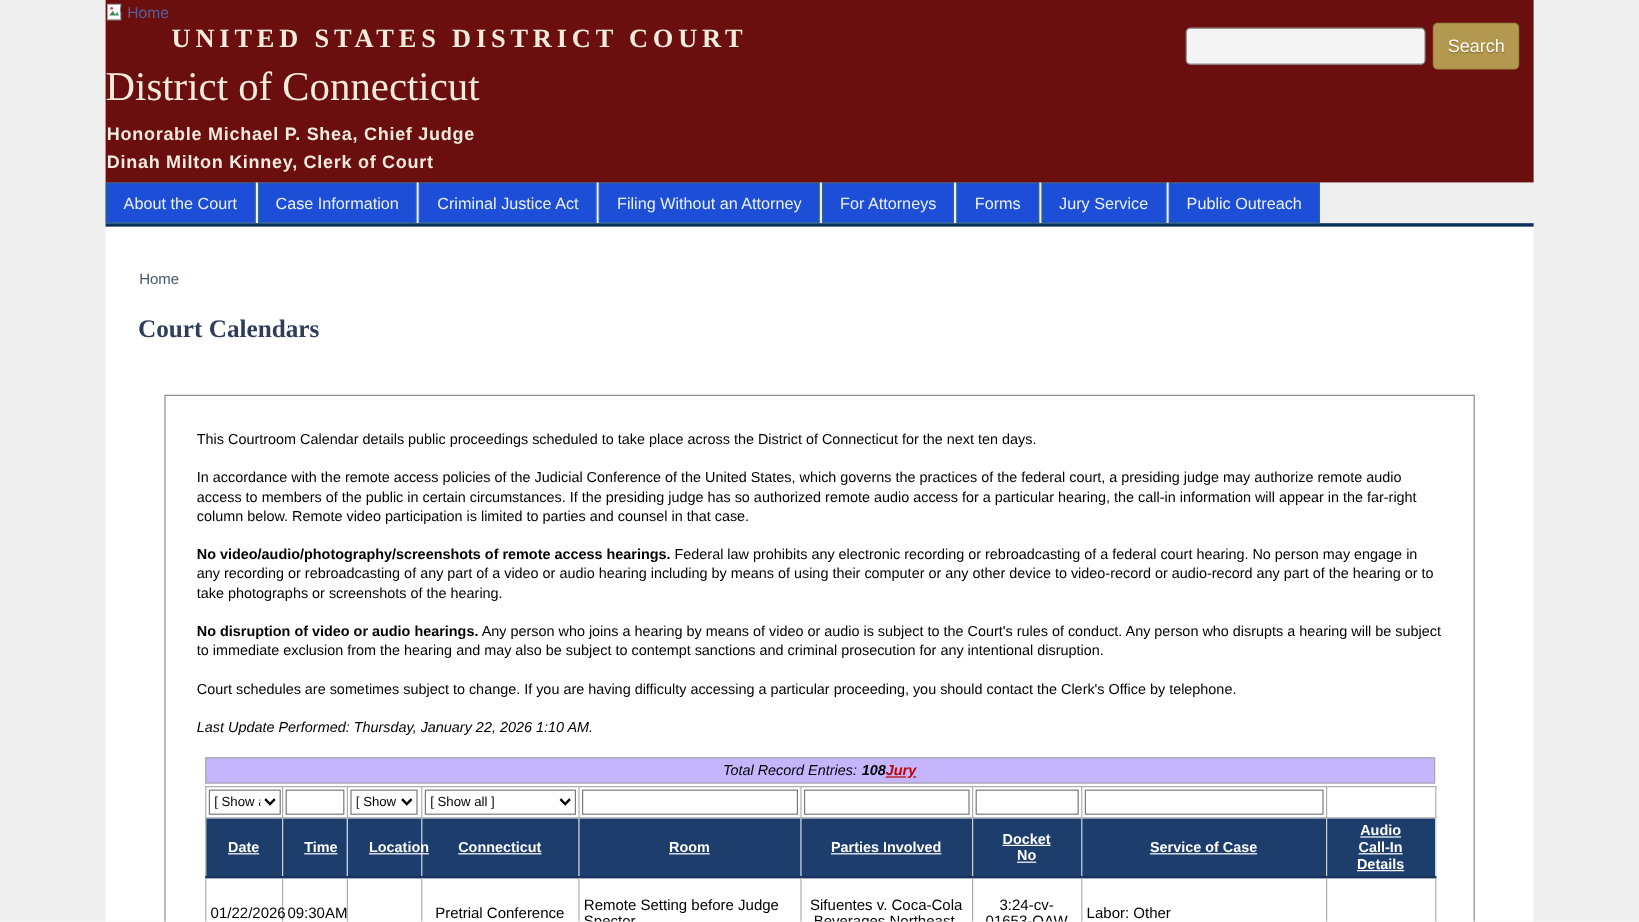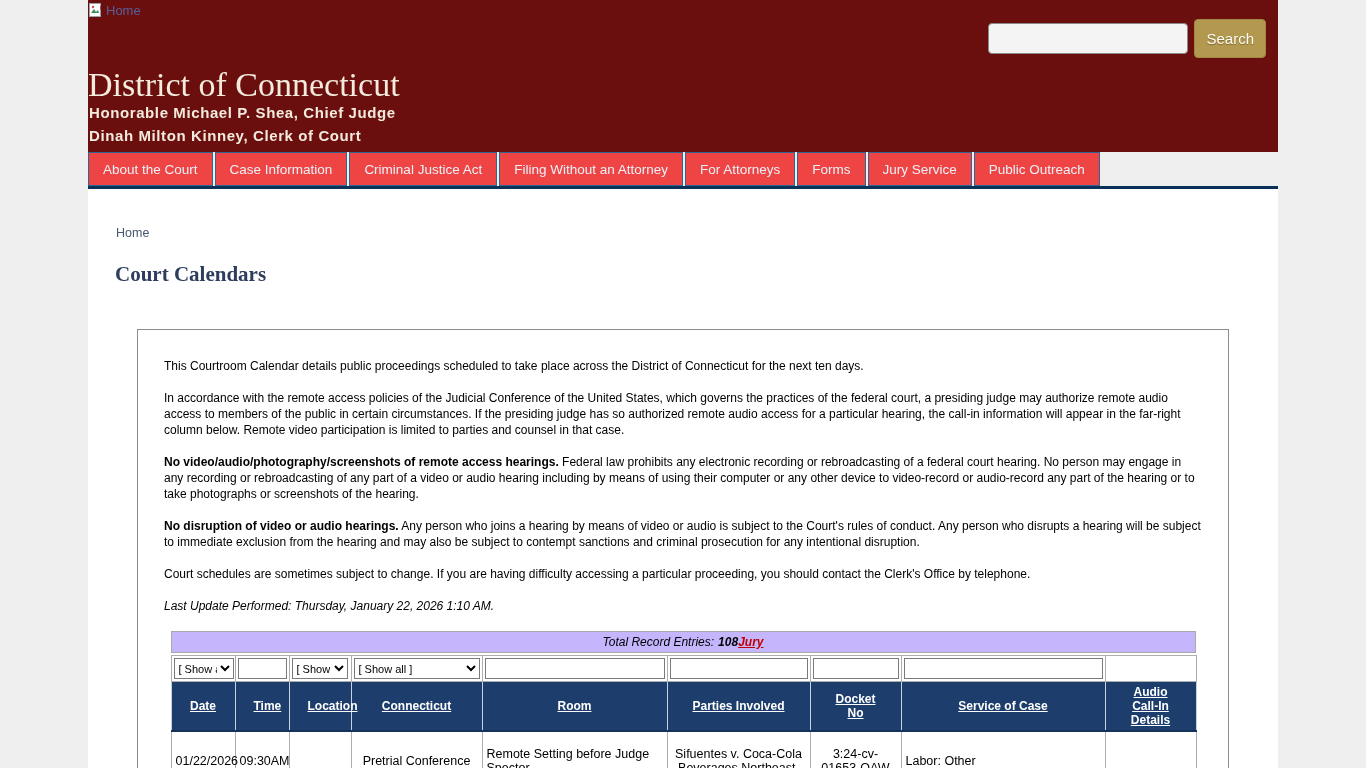--- a/index.html
+++ b/index.html
@@ -7,36 +7,36 @@
   body { background:#efefef; font-family:"Liberation Sans", sans-serif; color:#000; }
   .page-col { width:1190px; margin:0 auto; }
 
   
   .banner { position:relative; height:152px; background:#6b0e0e; }
   .home-link { position:absolute; top:3px; left:1px; display:flex; align-items:center; gap:2px;
                color:#566099; font-size:13px; text-decoration:none; cursor:pointer; }
   .broken-img { width:15px; height:15px; display:inline-block; }
   .banner-line1 { position:absolute; top:19px; left:55px; font-family:"Liberation Serif", serif;
                   font-size:22px; font-weight:600; letter-spacing:4px; color:#f3ecdd; }
-  .banner-line2 { position:absolute; top:66px; left:0; font-family:"Liberation Serif", serif;
+  .banner-line2 { position:absolute; top:54px; left:0; font-family:"Liberation Serif", serif;
                   font-size:34px; font-weight:500; color:#f3ecdd; }
   .banner-judge { position:absolute; top:104px; left:1px; font-size:15px; font-weight:bold;
                   letter-spacing:0.6px; color:#f2ebdd; }
   .banner-clerk { position:absolute; top:127px; left:1px; font-size:15px; font-weight:bold;
                   letter-spacing:0.6px; color:#f2ebdd; }
   .search-wrap { position:absolute; top:19px; right:12px; display:flex; align-items:center; gap:6px; }
   .search-input { width:200px; height:31px; border:1px solid #8a8a8a; border-radius:4px;
                   background:#f4f4f4; padding:0 8px; font-size:14px; }
   .search-btn { height:39px; padding:0 11px; background:#b3984f; border:1px solid #a08845;
                 border-radius:4px; color:#fdfdf5; font-size:15px; cursor:pointer;
                 text-shadow:0 1px 1px rgba(90,70,20,.6); }
 
   
   .nav { display:flex; height:37px; background:#efefef; border-bottom:3px solid #0a3158; }
-  .nav-item { background:#ef4444; border:1px solid #2f6496; margin-right:2px; color:#eaf1f8;
+  .nav-item { background:#1d4ed8; border:1px solid #2f6496; margin-right:2px; color:#eaf1f8;
               font-size:13.5px; display:flex; align-items:center; padding:0 14px; cursor:pointer;
               white-space:nowrap; }
 
   
   .main { background:#ffffff; min-height:576px; padding-top:1px; }
   .breadcrumb { margin:36px 0 0 28px; font-size:12.5px; color:#46586e; cursor:pointer; }
   .page-title { margin:22px 0 0 27px; font-family:"Liberation Serif", serif; font-size:21px;
                 font-weight:600; color:#2e3d5c; }
 
   .card { width:1092px; margin:42px auto 0 49px; border:1px solid #8c8c8c; background:#fff;
@@ -76,20 +76,21 @@
       <span class="broken-img">
         <svg width="15" height="15" viewBox="0 0 15 15">
           <rect x="0.5" y="0.5" width="11" height="13" fill="#fdfdfd" stroke="#9aa0a6"></rect>
           <path d="M2 10 L5 6 L7 9 L9 7 L10 10 Z" fill="#3f8a5a"></path>
           <circle cx="4" cy="4" r="1.2" fill="#c94f4f"></circle>
           <path d="M11.5 3 L14 5 L11.5 7 Z" fill="#6b0e0e"></path>
         </svg>
       </span>
       <span>Home</span>
     </a>
+    <div class="banner-line1">UNITED STATES DISTRICT COURT</div>
     <div class="banner-line2">District of Connecticut</div>
     <div class="banner-judge">Honorable Michael P. Shea, Chief Judge</div>
     <div class="banner-clerk">Dinah Milton Kinney, Clerk of Court</div>
     <div class="search-wrap">
       <input class="search-input" type="text" value="" style="">
       <button class="search-btn">Search</button>
     </div>
   </div>
 
   <div class="nav">

